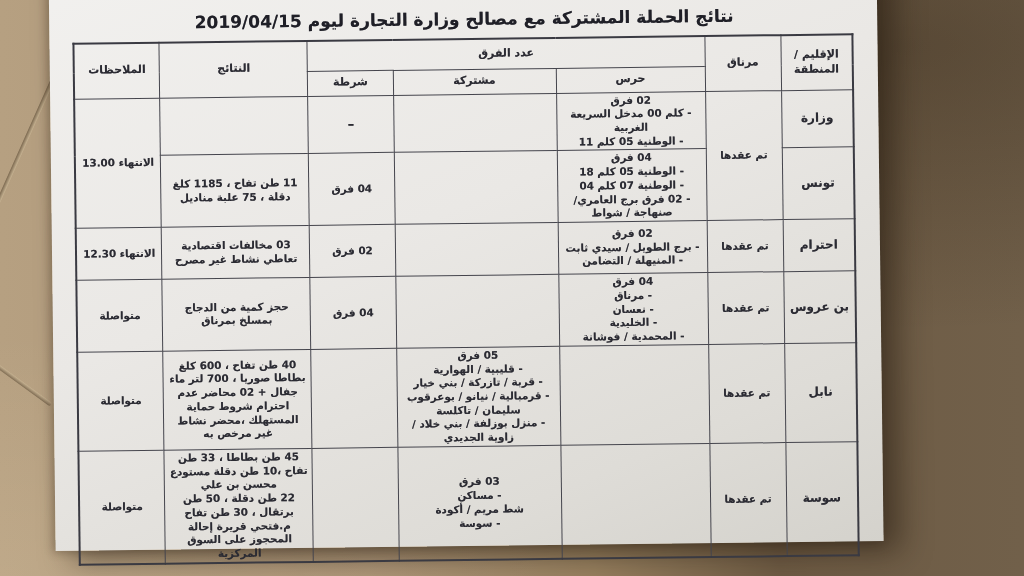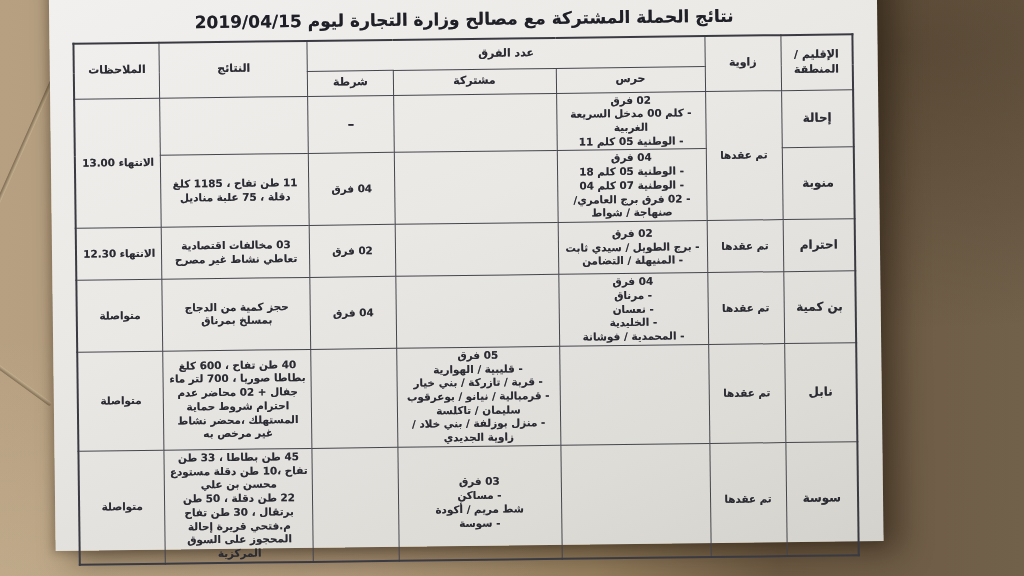--- a/index.html
+++ b/index.html
@@ -78,66 +78,66 @@
           <col style="width:149px">
         <col style="width:163px">
           <col style="width:85px">
           <col style="width:148px">
         <col style="width:86px">
       </colgroup>
       <thead>
         <tr class="h1">
           <th rowspan="2">الإقليم /
 المنطقة</th>
-          <th rowspan="2">زاوية</th>
+          <th rowspan="2">مرناق</th>
           <th colspan="3">عدد الفرق</th>
           <th rowspan="2">النتائج</th>
           <th rowspan="2">الملاحظات</th>
         </tr>
         <tr class="h2">
           <th>حرس</th>
           <th>مشتركة</th>
           <th>شرطة</th>
         </tr>
       </thead>
       <tbody>
         <tr class="r1">
-          <td class="region">إحالة</td>
+          <td class="region">وزارة</td>
           <td rowspan="2">تم عقدها</td>
           <td>02 فرق
 - كلم 00 مدخل السريعة الغربية
 - الوطنية 05 كلم 11</td>
           <td></td>
           <td class="dash">–</td>
           <td></td>
           <td rowspan="2">الانتهاء 13.00</td>
         </tr>
         <tr class="r2">
-          <td class="region">منوبة</td>
+          <td class="region">تونس</td>
           <td>04 فرق
 - الوطنية 05 كلم 18
 - الوطنية 07 كلم 04
 - 02 فرق برج العامري/ صنهاجة / شواط</td>
           <td></td>
           <td>04 فرق</td>
           <td>11 طن تفاح ، 1185 كلغ دقلة ، 75 علبة مناديل</td>
         </tr>
         <tr class="r3">
           <td class="region">احترام</td>
           <td>تم عقدها</td>
           <td>02 فرق
 - برج الطويل / سيدي ثابت
 - المنيهلة / التضامن</td>
           <td></td>
           <td>02 فرق</td>
           <td>03 مخالفات اقتصادية تعاطي نشاط غير مصرح</td>
           <td>الانتهاء 12.30</td>
         </tr>
         <tr class="r4">
-          <td class="region">بن كمية</td>
+          <td class="region">بن عروس</td>
           <td>تم عقدها</td>
           <td>04 فرق
 - مرناق
 - نعسان
 - الخليدية
 - المحمدية / فوشانة</td>
           <td></td>
           <td>04 فرق</td>
           <td>حجز كمية من الدجاج بمسلخ بمرناق</td>
           <td>متواصلة</td>

